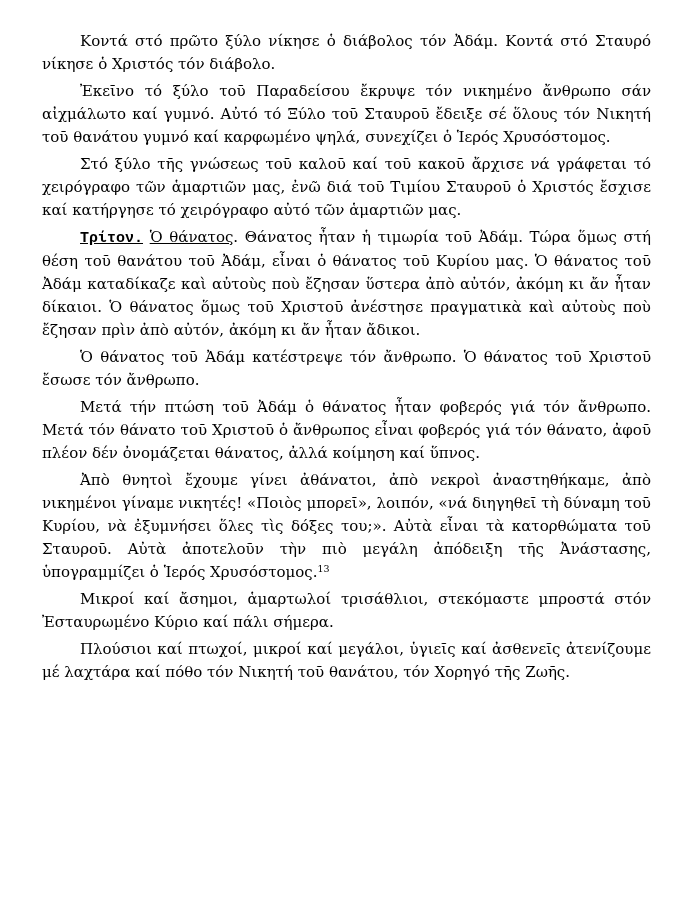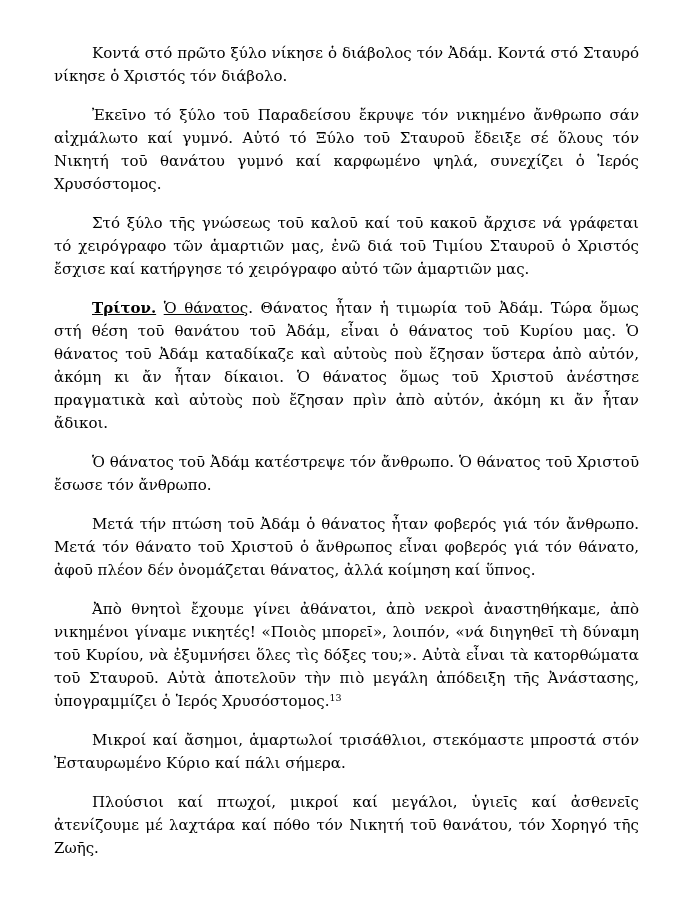--- a/index.html
+++ b/index.html
@@ -23,28 +23,29 @@
     left: 38px;
     right: 37px;
     top: 26px;
     color: #000000;
     font-family: "DejaVu Serif", "Liberation Serif", serif;
     font-size: 15px;
     line-height: 23px;
     text-align: justify;
   }
   p.para {
-    margin: 16px;
+    margin: 4px;
     padding: 0;
     text-indent: 38px;
   }
   .seg { white-space: pre-wrap; }
   .bold-underline {
     font-weight: bold;
     text-decoration: underline;
+    font-family: Liberation Mono, monospace;
   }
   .underline {
     text-decoration: underline;
   }
   .italic {
     font-style: italic;
   }
   .sup {
     font-size: 9.5px;
     line-height: 0;

